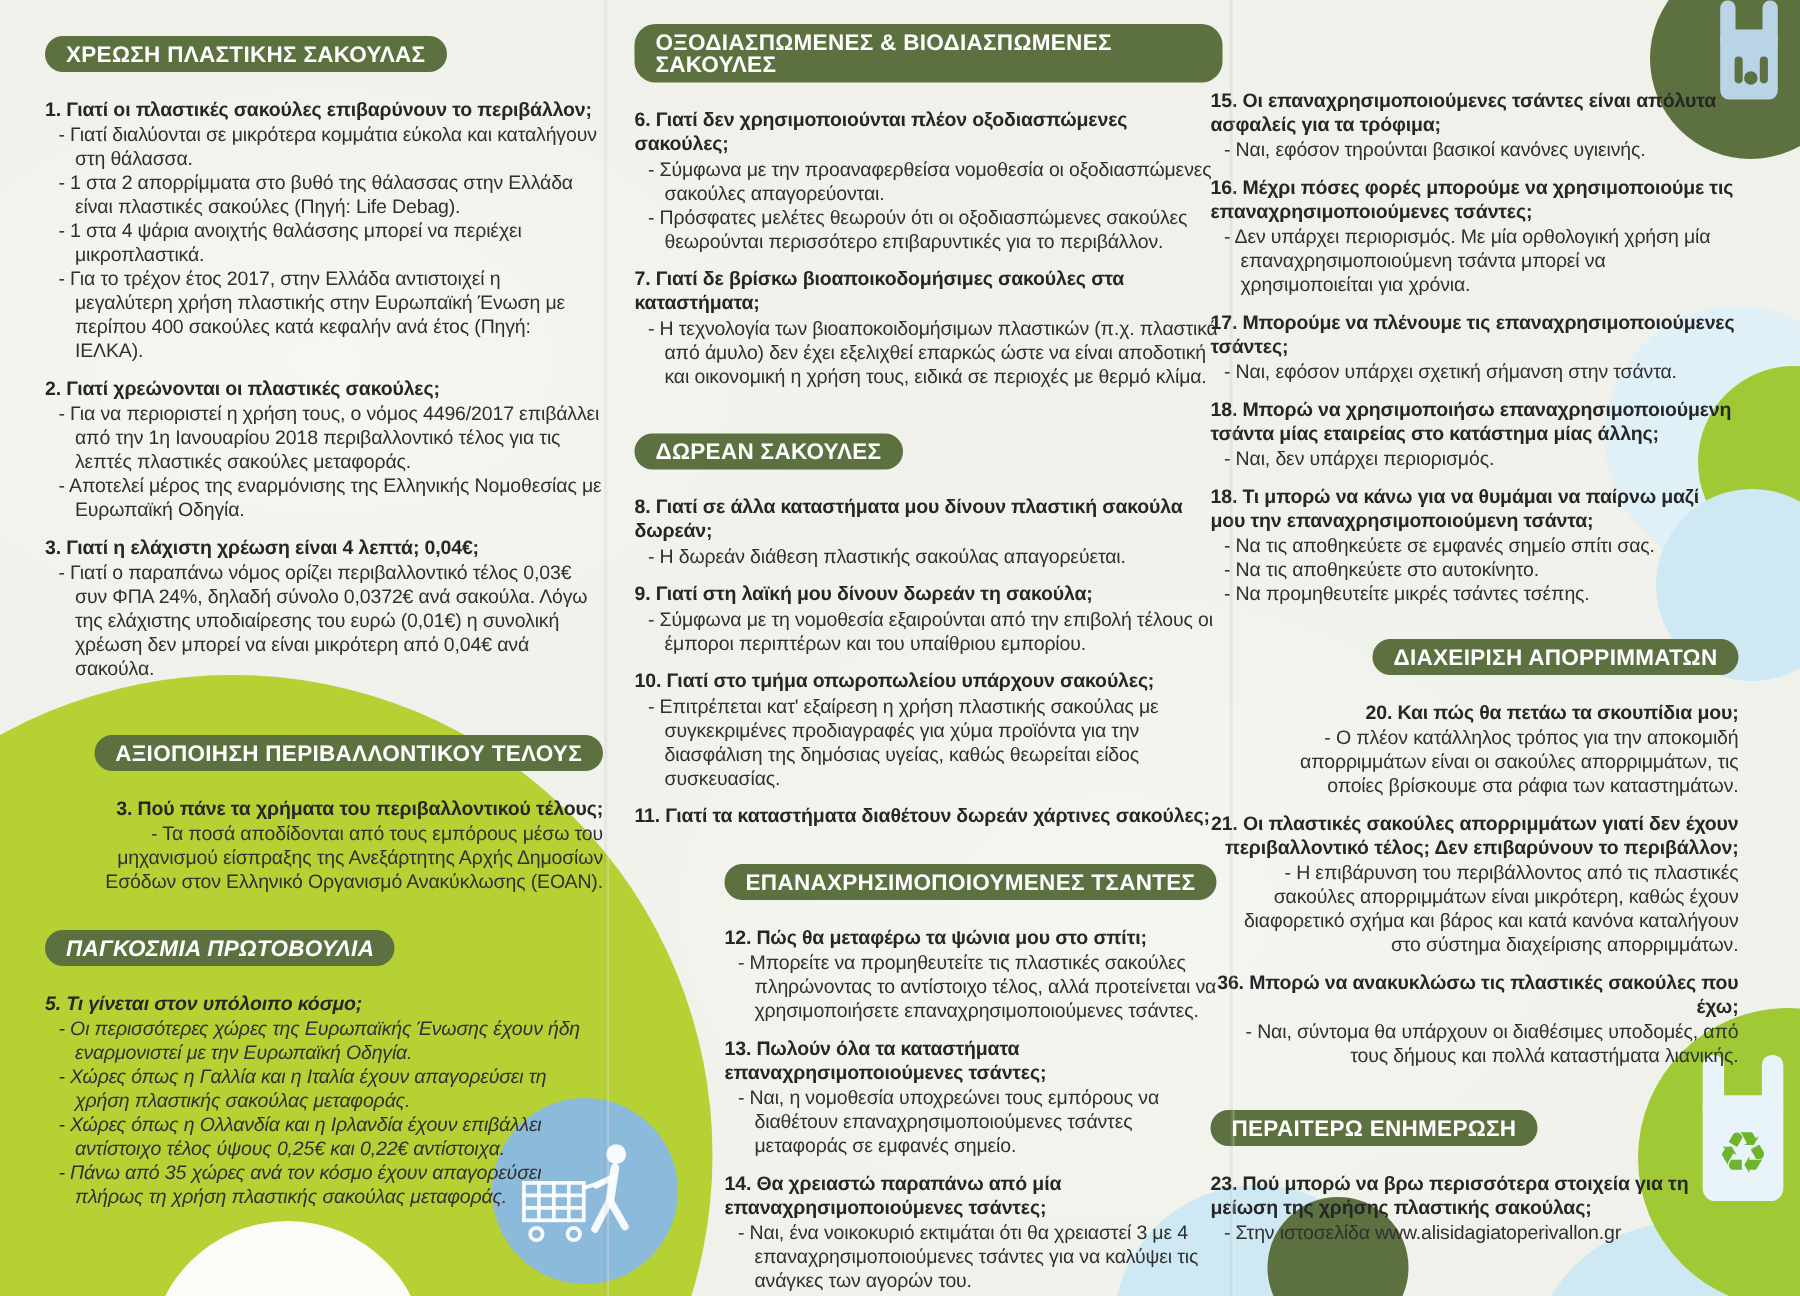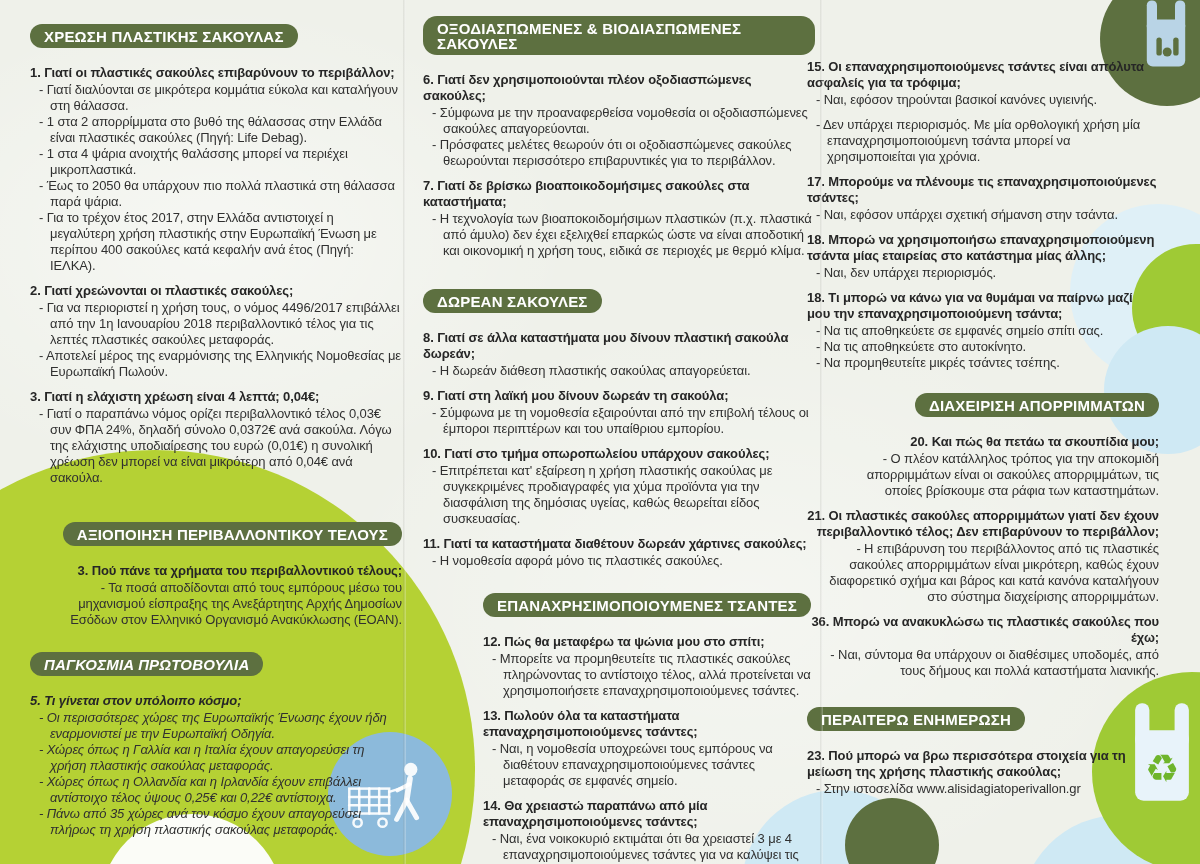--- a/index.html
+++ b/index.html
@@ -119,26 +119,25 @@
       <text x="50" y="96" text-anchor="middle" font-family="DejaVu Sans" font-size="46" fill="var(--recycle_green,#6fb52c)" data-name="recycle-symbol">♻</text>
     </svg>
   </div>
 
   <div class="col" data-name="column-1">
       <div class="block" data-name="section-block-1-1"><div class="pill" data-name="section-header-pill">ΧΡΕΩΣΗ ΠΛΑΣΤΙΚΗΣ ΣΑΚΟΥΛΑΣ</div><div class="qa" data-name="qa-item">
           <div class="q" data-name="question">1. Γιατί οι πλαστικές σακούλες επιβαρύνουν το περιβάλλον;</div>
           <div class="a" data-name="answer">- Γιατί διαλύονται σε μικρότερα κομμάτια εύκολα και καταλήγουν στη θάλασσα.</div>
           <div class="a" data-name="answer">- 1 στα 2 απορρίμματα στο βυθό της θάλασσας στην Ελλάδα είναι πλαστικές σακούλες (Πηγή: Life Debag).</div>
           <div class="a" data-name="answer">- 1 στα 4 ψάρια ανοιχτής θαλάσσης μπορεί να περιέχει μικροπλαστικά.</div>
-          <div class="a" data-name="answer">- Έως το 2050 θα υπάρχουν πιο πολλά πλαστικά στη θάλασσα παρά ψάρια.</div>
           <div class="a" data-name="answer">- Για το τρέχον έτος 2017, στην Ελλάδα αντιστοιχεί η μεγαλύτερη χρήση πλαστικής στην Ευρωπαϊκή Ένωση με περίπου 400 σακούλες κατά κεφαλήν ανά έτος (Πηγή: ΙΕΛΚΑ).</div>
         </div><div class="qa" data-name="qa-item">
           <div class="q" data-name="question">2. Γιατί χρεώνονται οι πλαστικές σακούλες;</div>
           <div class="a" data-name="answer">- Για να περιοριστεί η χρήση τους, ο νόμος 4496/2017 επιβάλλει από την 1η Ιανουαρίου 2018 περιβαλλοντικό τέλος για τις λεπτές πλαστικές σακούλες μεταφοράς.</div>
-          <div class="a" data-name="answer">- Αποτελεί μέρος της εναρμόνισης της Ελληνικής Νομοθεσίας με Ευρωπαϊκή Πωλούν.</div>
+          <div class="a" data-name="answer">- Αποτελεί μέρος της εναρμόνισης της Ελληνικής Νομοθεσίας με Ευρωπαϊκή Οδηγία.</div>
         </div><div class="qa" data-name="qa-item">
           <div class="q" data-name="question">3. Γιατί η ελάχιστη χρέωση είναι 4 λεπτά; 0,04€;</div>
           <div class="a" data-name="answer">- Γιατί ο παραπάνω νόμος ορίζει περιβαλλοντικό τέλος 0,03€ συν ΦΠΑ 24%, δηλαδή σύνολο 0,0372€ ανά σακούλα. Λόγω της ελάχιστης υποδιαίρεσης του ευρώ (0,01€) η συνολική χρέωση δεν μπορεί να είναι μικρότερη από 0,04€ ανά σακούλα.</div>
         </div></div>
       <div class="block" data-name="section-block-1-2"><div class="pill" data-name="section-header-pill">ΑΞΙΟΠΟΙΗΣΗ ΠΕΡΙΒΑΛΛΟΝΤΙΚΟΥ ΤΕΛΟΥΣ</div><div class="qa" data-name="qa-item">
           <div class="q" data-name="question">3. Πού πάνε τα χρήματα του περιβαλλοντικού τέλους;</div>
           <div class="a" data-name="answer">- Τα ποσά αποδίδονται από τους εμπόρους μέσω του μηχανισμού είσπραξης της Ανεξάρτητης Αρχής Δημοσίων Εσόδων στον Ελληνικό Οργανισμό Ανακύκλωσης (ΕΟΑΝ).</div>
         </div></div>
       <div class="block" data-name="section-block-1-3"><div class="pill" data-name="section-header-pill">ΠΑΓΚΟΣΜΙΑ ΠΡΩΤΟΒΟΥΛΙΑ</div><div class="qa" data-name="qa-item">
           <div class="q" data-name="question">5. Τι γίνεται στον υπόλοιπο κόσμο;</div>
@@ -161,40 +160,40 @@
           <div class="q" data-name="question">8. Γιατί σε άλλα καταστήματα μου δίνουν πλαστική σακούλα δωρεάν;</div>
           <div class="a" data-name="answer">- Η δωρεάν διάθεση πλαστικής σακούλας απαγορεύεται.</div>
         </div><div class="qa" data-name="qa-item">
           <div class="q" data-name="question">9. Γιατί στη λαϊκή μου δίνουν δωρεάν τη σακούλα;</div>
           <div class="a" data-name="answer">- Σύμφωνα με τη νομοθεσία εξαιρούνται από την επιβολή τέλους οι έμποροι περιπτέρων και του υπαίθριου εμπορίου.</div>
         </div><div class="qa" data-name="qa-item">
           <div class="q" data-name="question">10. Γιατί στο τμήμα οπωροπωλείου υπάρχουν σακούλες;</div>
           <div class="a" data-name="answer">- Επιτρέπεται κατ' εξαίρεση η χρήση πλαστικής σακούλας με συγκεκριμένες προδιαγραφές για χύμα προϊόντα για την διασφάλιση της δημόσιας υγείας, καθώς θεωρείται είδος συσκευασίας.</div>
         </div><div class="qa" data-name="qa-item">
           <div class="q" data-name="question">11. Γιατί τα καταστήματα διαθέτουν δωρεάν χάρτινες σακούλες;</div>
-          <div class="a" data-name="answer">- Η νομοθεσία αφορά μόνο τις πλαστικές σακούλες.</div>
         </div></div>
       <div class="block" data-name="section-block-2-3"><div class="pill" data-name="section-header-pill">ΕΠΑΝΑΧΡΗΣΙΜΟΠΟΙΟΥΜΕΝΕΣ ΤΣΑΝΤΕΣ</div><div class="qa" data-name="qa-item">
           <div class="q" data-name="question">12. Πώς θα μεταφέρω τα ψώνια μου στο σπίτι;</div>
           <div class="a" data-name="answer">- Μπορείτε να προμηθευτείτε τις πλαστικές σακούλες πληρώνοντας το αντίστοιχο τέλος, αλλά προτείνεται να χρησιμοποιήσετε επαναχρησιμοποιούμενες τσάντες.</div>
         </div><div class="qa" data-name="qa-item">
           <div class="q" data-name="question">13. Πωλούν όλα τα καταστήματα επαναχρησιμοποιούμενες τσάντες;</div>
           <div class="a" data-name="answer">- Ναι, η νομοθεσία υποχρεώνει τους εμπόρους να διαθέτουν επαναχρησιμοποιούμενες τσάντες μεταφοράς σε εμφανές σημείο.</div>
         </div><div class="qa" data-name="qa-item">
           <div class="q" data-name="question">14. Θα χρειαστώ παραπάνω από μία επαναχρησιμοποιούμενες τσάντες;</div>
           <div class="a" data-name="answer">- Ναι, ένα νοικοκυριό εκτιμάται ότι θα χρειαστεί 3 με 4 επαναχρησιμοποιούμενες τσάντες για να καλύψει τις ανάγκες των αγορών του.</div>
         </div></div>
     </div>
   <div class="col" data-name="column-3">
       <div class="block" data-name="section-block-3-1">
         <div class="qa" data-name="qa-item">
           <div class="q" data-name="question">15. Οι επαναχρησιμοποιούμενες τσάντες είναι απόλυτα ασφαλείς για τα τρόφιμα;</div>
           <div class="a" data-name="answer">- Ναι, εφόσον τηρούνται βασικοί κανόνες υγιεινής.</div>
         </div>
         <div class="qa" data-name="qa-item">
+          <div class="q" data-name="question">16. Μέχρι πόσες φορές μπορούμε να χρησιμοποιούμε τις επαναχρησιμοποιούμενες τσάντες;</div>
           <div class="a" data-name="answer">- Δεν υπάρχει περιορισμός. Με μία ορθολογική χρήση μία επαναχρησιμοποιούμενη τσάντα μπορεί να χρησιμοποιείται για χρόνια.</div>
         </div>
         <div class="qa" data-name="qa-item">
           <div class="q" data-name="question">17. Μπορούμε να πλένουμε τις επαναχρησιμοποιούμενες τσάντες;</div>
           <div class="a" data-name="answer">- Ναι, εφόσον υπάρχει σχετική σήμανση στην τσάντα.</div>
         </div>
         <div class="qa" data-name="qa-item">
           <div class="q" data-name="question">18. Μπορώ να χρησιμοποιήσω επαναχρησιμοποιούμενη τσάντα μίας εταιρείας στο κατάστημα μίας άλλης;</div>
           <div class="a" data-name="answer">- Ναι, δεν υπάρχει περιορισμός.</div>
         </div>

